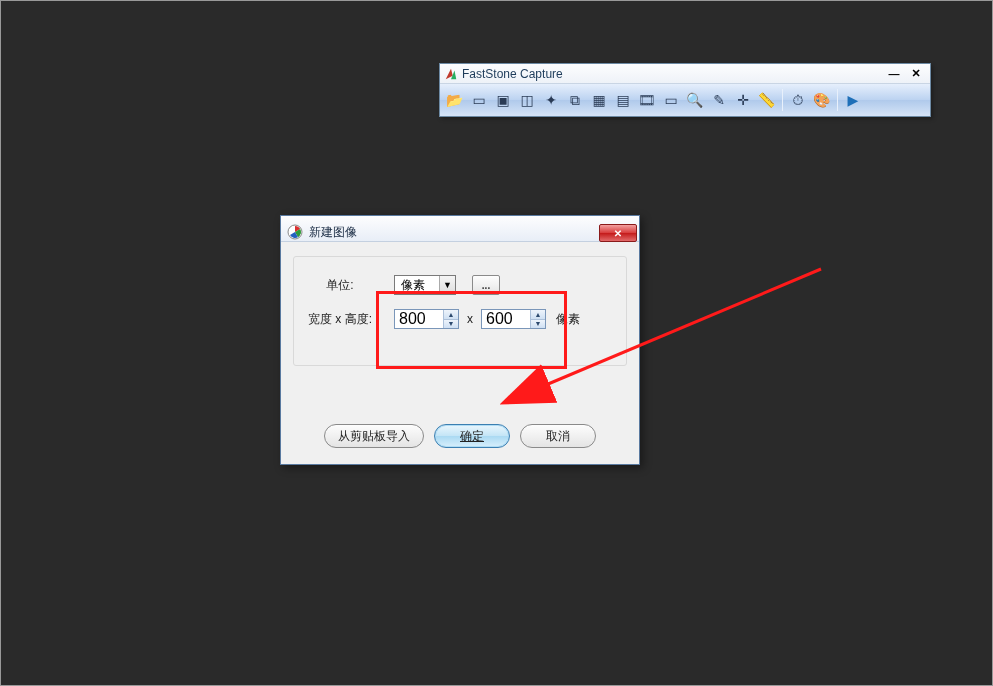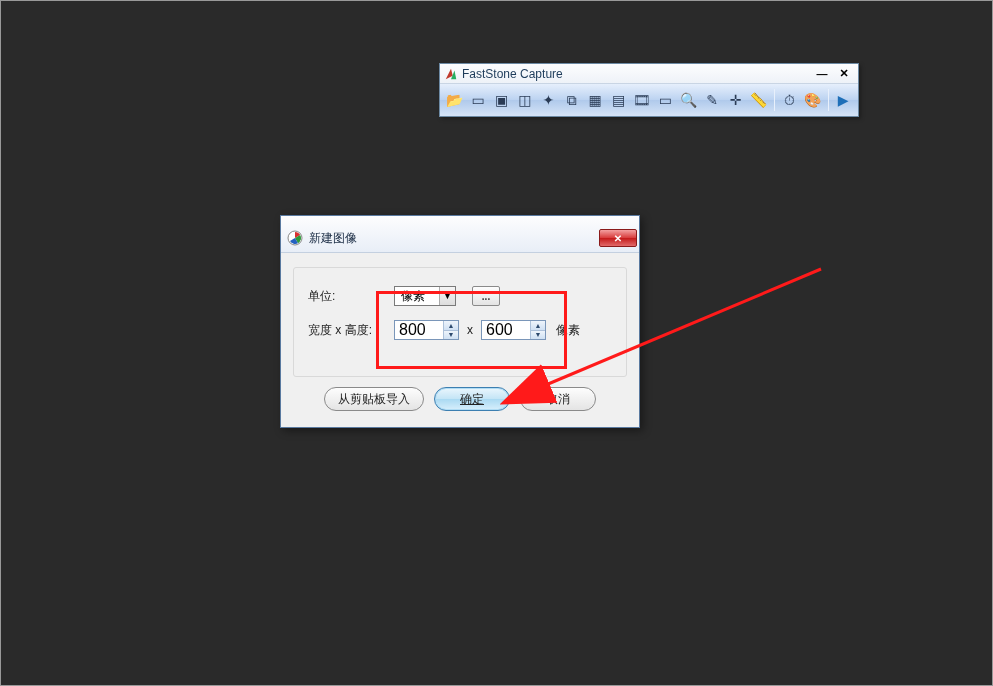--- a/index.html
+++ b/index.html
@@ -13,21 +13,21 @@
     position: relative;
     overflow: hidden;
     border: 1px solid #999;
   }
 
   
   .toolbar-window {
     position: absolute;
     left: 438px;
     top: 62px;
-    width: 420px;
+    width: 492px;
     background: #fff;
     border: 1px solid #6d8aa4;
     box-shadow: 2px 2px 4px rgba(0,0,0,.3);
   }
   .toolbar-title {
     height: 20px;
     background: linear-gradient(#fdfdfe,#eef2f8);
     display: flex;
     align-items: center;
     padding: 0 4px;
@@ -60,23 +60,23 @@
   .dialog {
     position: absolute;
     left: 279px;
     top: 214px;
     width: 360px;
     background:#fff;
     border:1px solid #5a7aa0;
     box-shadow: 3px 3px 8px rgba(0,0,0,.4);
   }
   .dlg-titlebar {
-    height:37px;
+    height:26px;
     background: linear-gradient(#fdfdfe,#e8eef7);
-    display:flex; align-items:center;
+    display:flex; 
     padding:8px 2px 0 6px;
     border-bottom:1px solid #c4d0e0;
   }
   .dlg-icon { width:16px; height:16px; margin-right:6px; position:relative;}
   .dlg-title { flex:1; font-size:12px; color:#1a2c44; }
   .dlg-close {
     width:38px; height:18px;
     background: linear-gradient(#f3a0a0,#d83c3c 49%,#c31818 50%,#e26a6a);
     border:1px solid #8a1a1a;
     border-radius:2px;
@@ -89,21 +89,21 @@
     padding: 14px 12px 12px 12px;
   }
   .panel {
     border:1px solid #d9d9d9;
     border-radius:3px;
     padding: 18px 14px 22px 14px;
     background:#f0f0f0;
     position:relative;
   }
   .row { display:flex; align-items:center; margin-bottom:14px; }
-  .lbl { width:86px; text-align:left; padding-right:22px; color:#222; }
+  .lbl { width:86px; text-align:center; padding-right:22px; color:#222; }
   .combo {
     display:inline-flex; align-items:center;
     border:1px solid #7a7a7a; background:#fff;
     height:20px; font-size:12px;
   }
   .combo span { padding:0 14px 0 6px; }
   .combo .arrow {
     width:16px; height:18px;
     background:linear-gradient(#f5f5f5,#ddd);
     border-left:1px solid #aaa;
@@ -141,21 +141,21 @@
 
   .dlg-footer {
     display:flex; gap:10px; justify-content:center; padding:10px 0 4px 0;
     background:#f0f0f0;
   }
   .btn {
     min-width:76px; height:24px;
     border:1px solid #8a8a8a; border-radius:12px;
     background:linear-gradient(#fdfdfd,#e4e4e4);
     display:flex;align-items:center;justify-content:center;
-    font-size:12px; color:#222;
+    font-size:12px; color:#222;margin-top:48px;
   }
   .btn.wide { min-width:100px; }
   .btn.primary {
     border:1px solid #3c7fb1;
     background:linear-gradient(#eaf6fd,#c4e5f6 49%,#a9d9f2 50%,#d8effc);
     box-shadow: inset 0 0 0 1px #b0dcf4;
     text-decoration: underline;
   }
 
   

